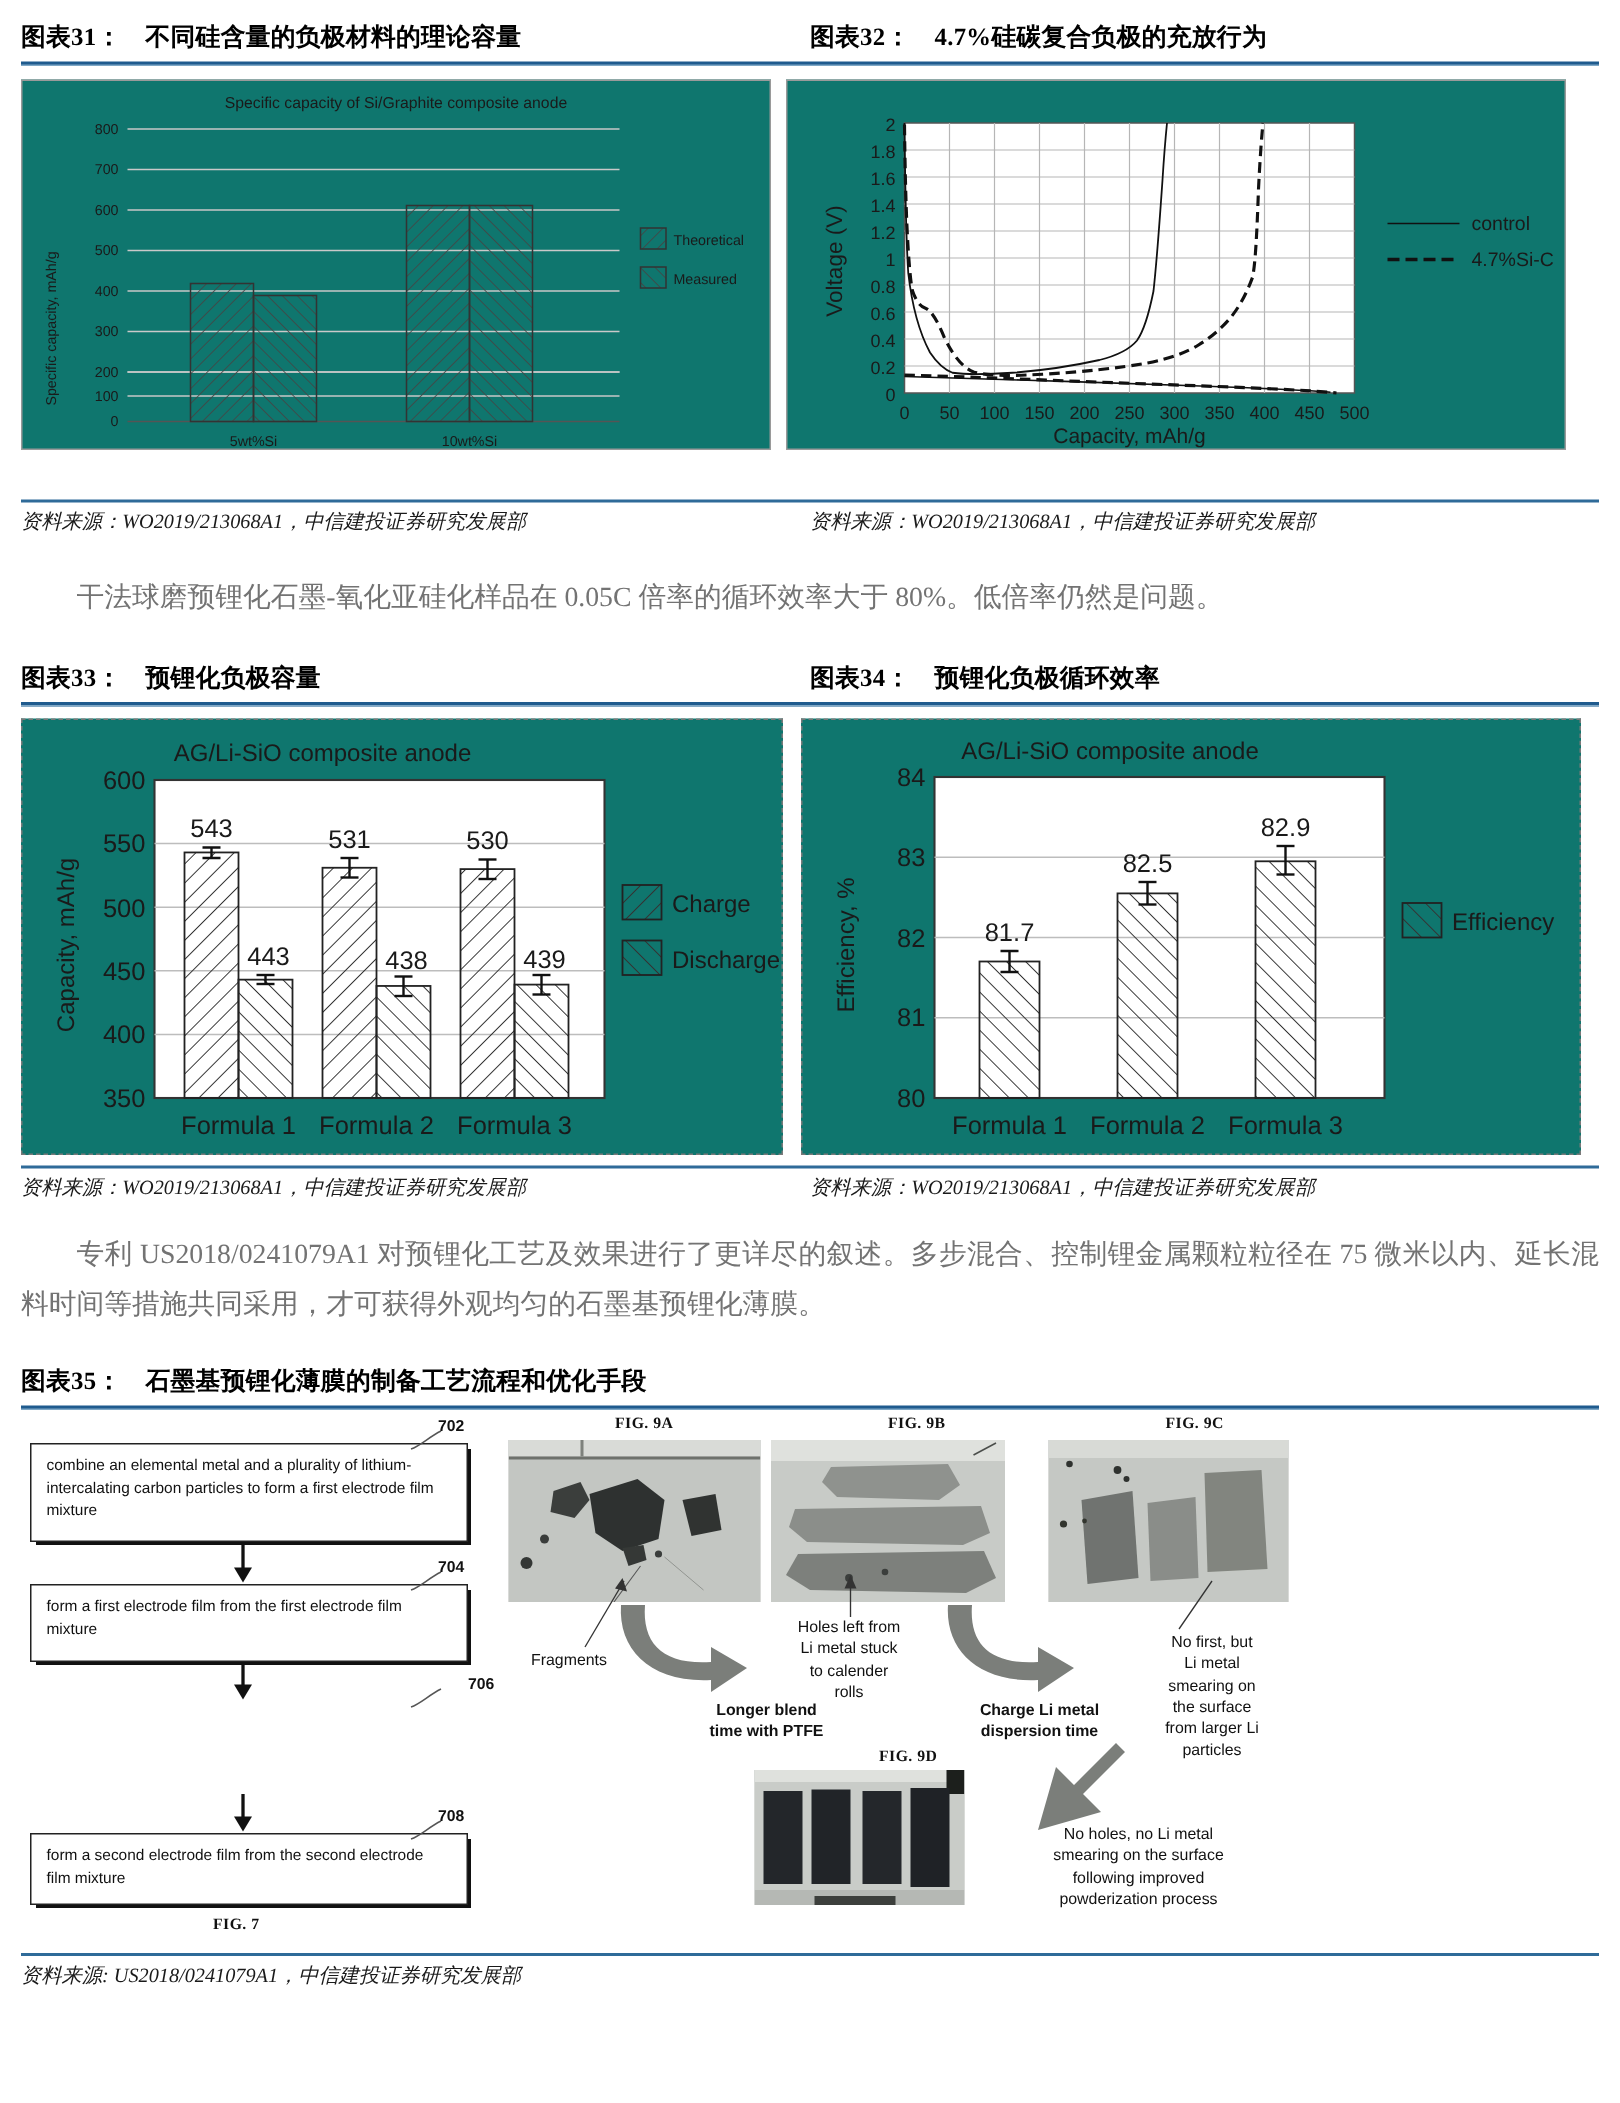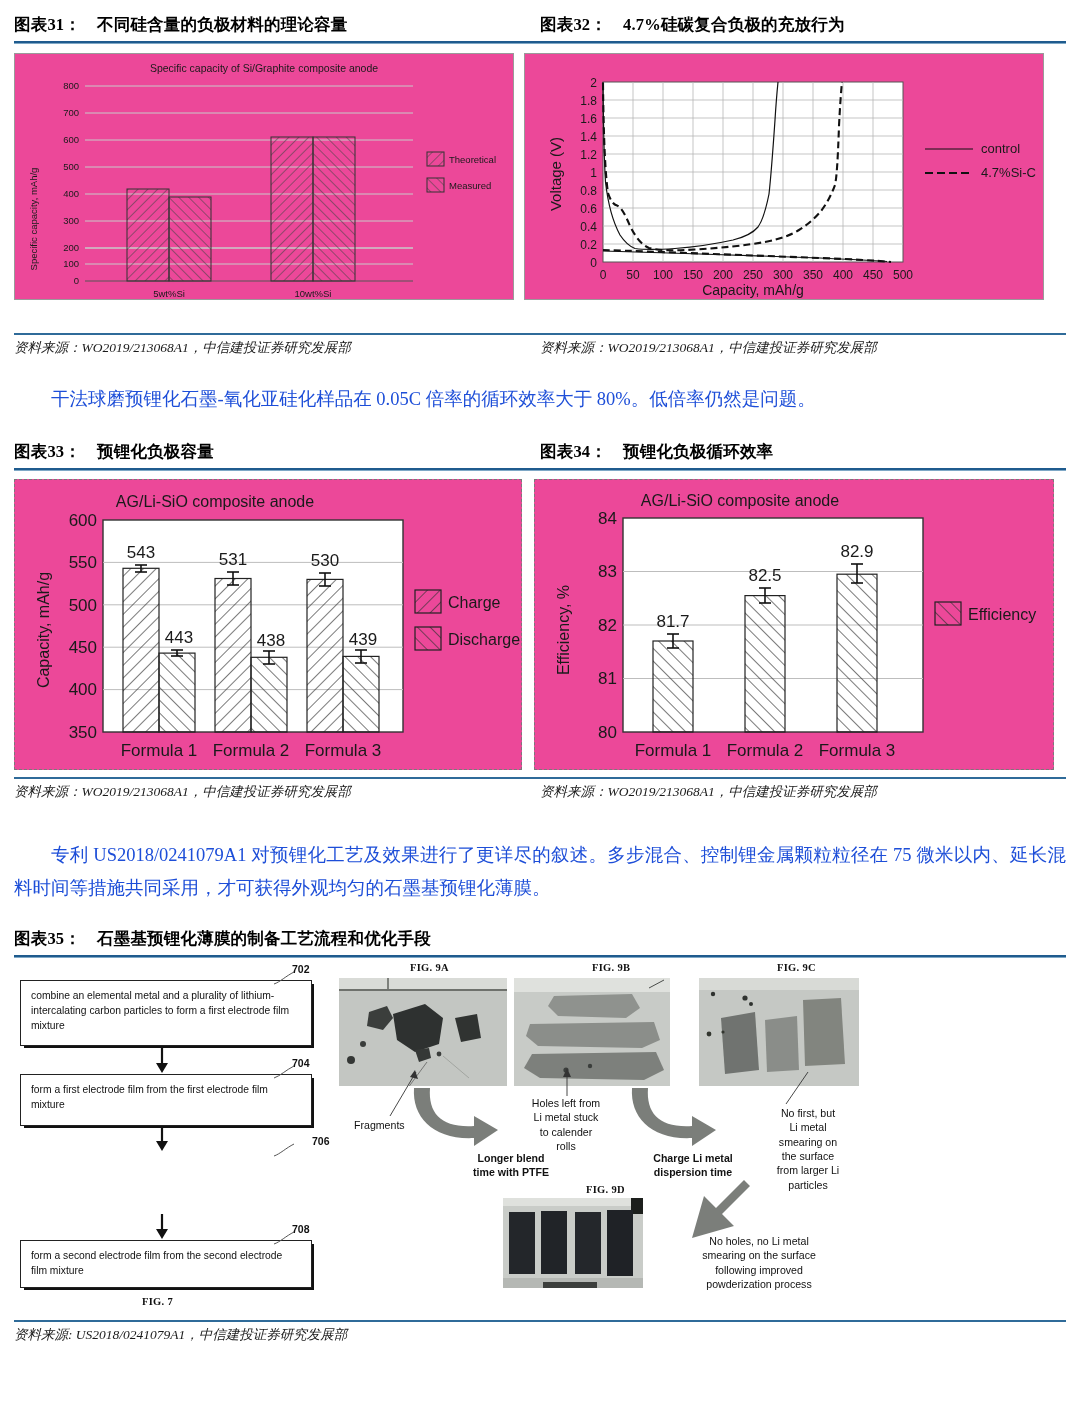--- a/index.html
+++ b/index.html
@@ -47,28 +47,28 @@
     white-space:nowrap;
   }
 
   
   .para {
     font-family:"Liberation Serif", serif;
     font-size:18.5px;
     line-height:1.75;
     text-align:justify;
     text-indent:2em;
-    color:#1d4ed8;
+    color:#737373;
     width:1052px;
   }
 
   
   .chart-box {
     border:1px solid #9a9a9a;
-    background:#ec4899;
+    background:#0f766e;
     position:relative;
   }
   .chart-box.dashed { border:1px dashed #7a7a7a; }
 
   svg { display:block; }
   text { font-family:"Liberation Sans", sans-serif; fill:#1a1a1a; }
 
   
   .fig35-body { width:1052px; height:358px; position:relative; }
   .flow-box {
@@ -474,21 +474,21 @@
     <div class="src-col">
       <div class="src-rule"></div>
       <div class="src-text">资料来源：WO2019/213068A1，中信建投证券研究发展部</div>
     </div>
     <div class="src-col">
       <div class="src-rule"></div>
       <div class="src-text">资料来源：WO2019/213068A1，中信建投证券研究发展部</div>
     </div>
   </div>
 
-  <div class="para" style="margin-top:38px;">专利 US2018/0241079A1 对预锂化工艺及效果进行了更详尽的叙述。多步混合、控制锂金属颗粒粒径在 75 微米以内、延长混料时间等措施共同采用，才可获得外观均匀的石墨基预锂化薄膜。</div>
+  <div class="para" style="margin-top:20px;">专利 US2018/0241079A1 对预锂化工艺及效果进行了更详尽的叙述。多步混合、控制锂金属颗粒粒径在 75 微米以内、延长混料时间等措施共同采用，才可获得外观均匀的石墨基预锂化薄膜。</div>
 
   <div class="fig-head-row" style="margin-top:24px;">
     <div class="fig-head-col wide">
       <div class="fig-title">
         <span class="num">图表35：</span><span>石墨基预锂化薄膜的制备工艺流程和优化手段</span>
       </div>
     </div>
   </div>
   <div class="rule-blue"></div>
 

